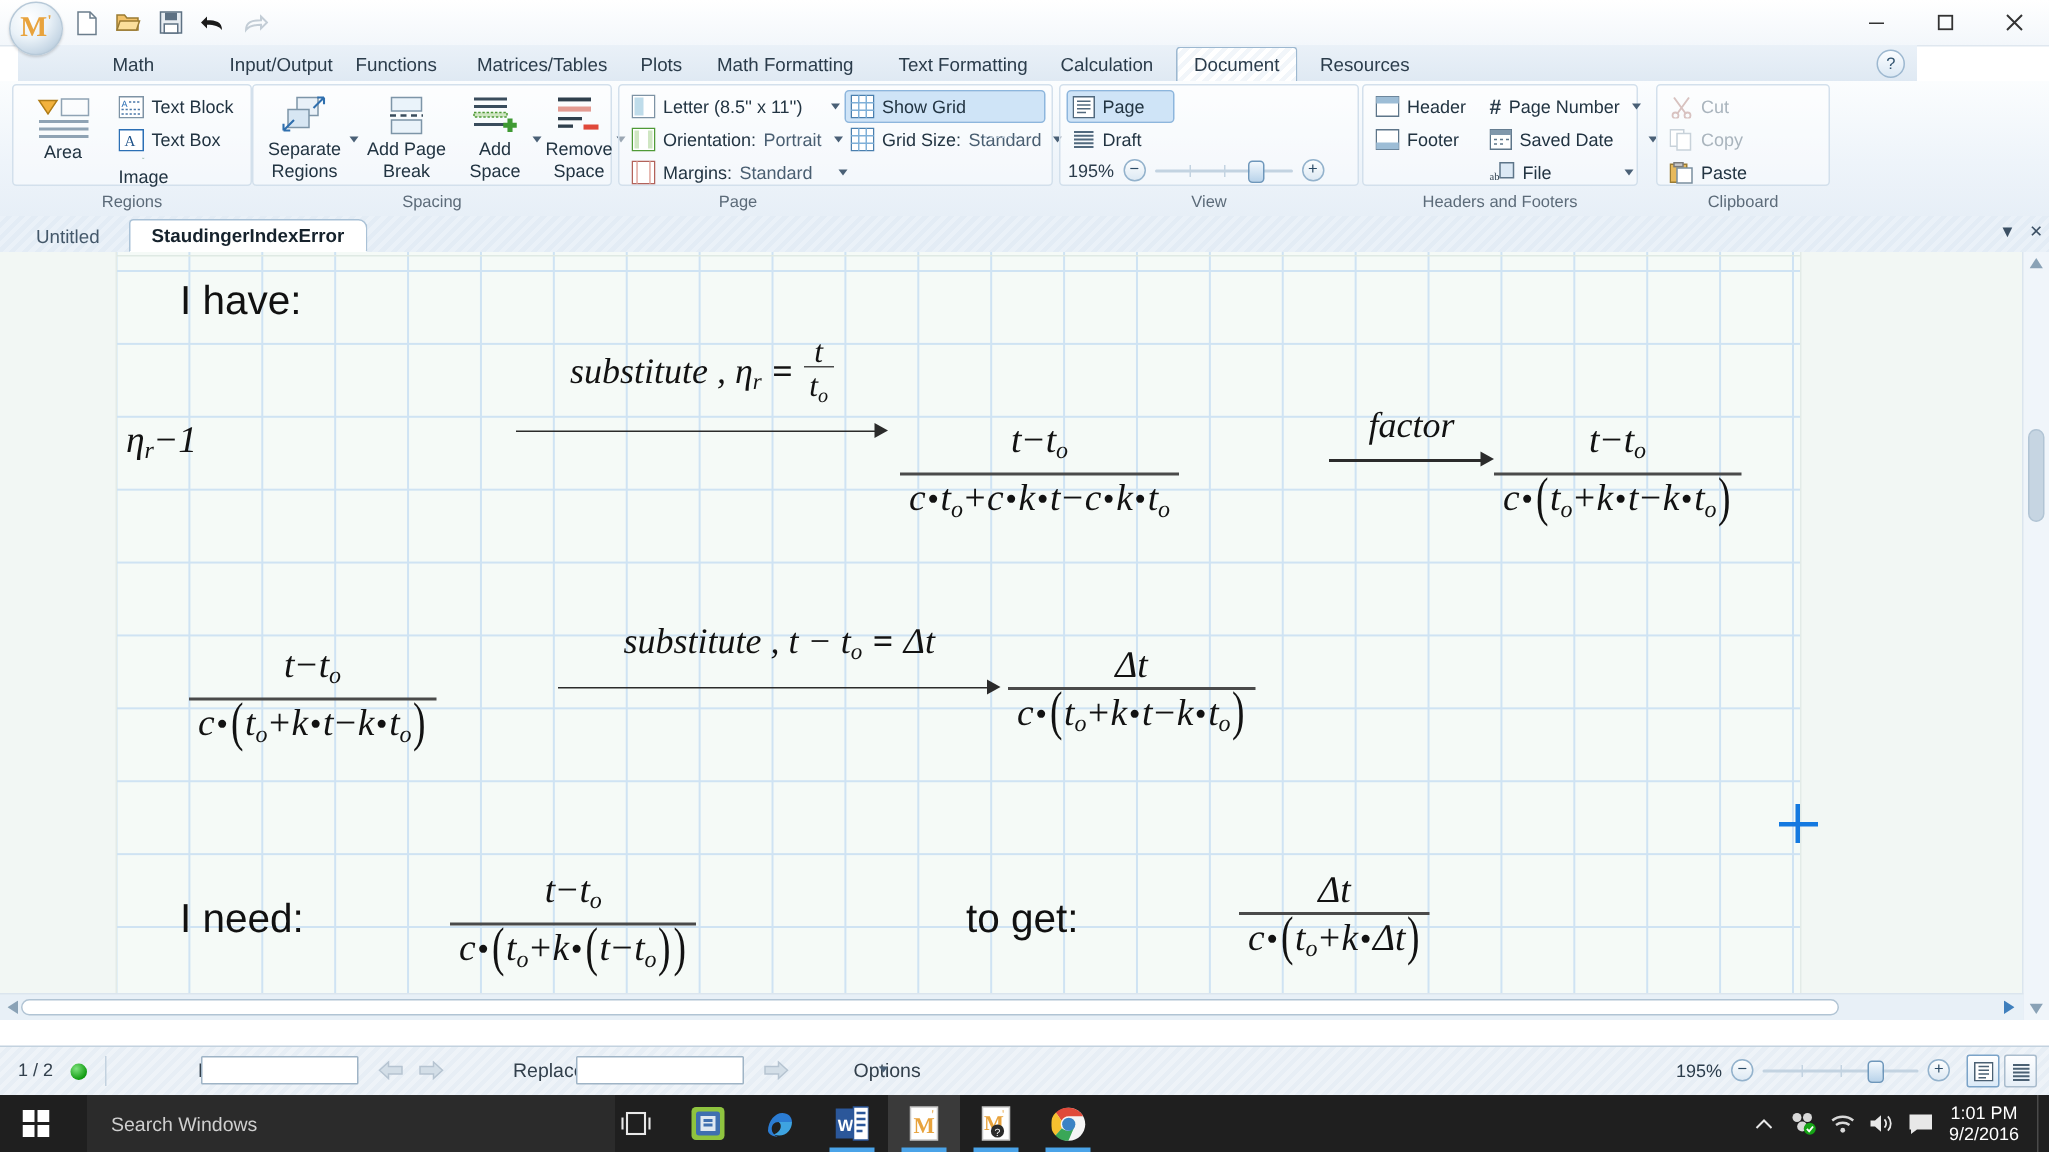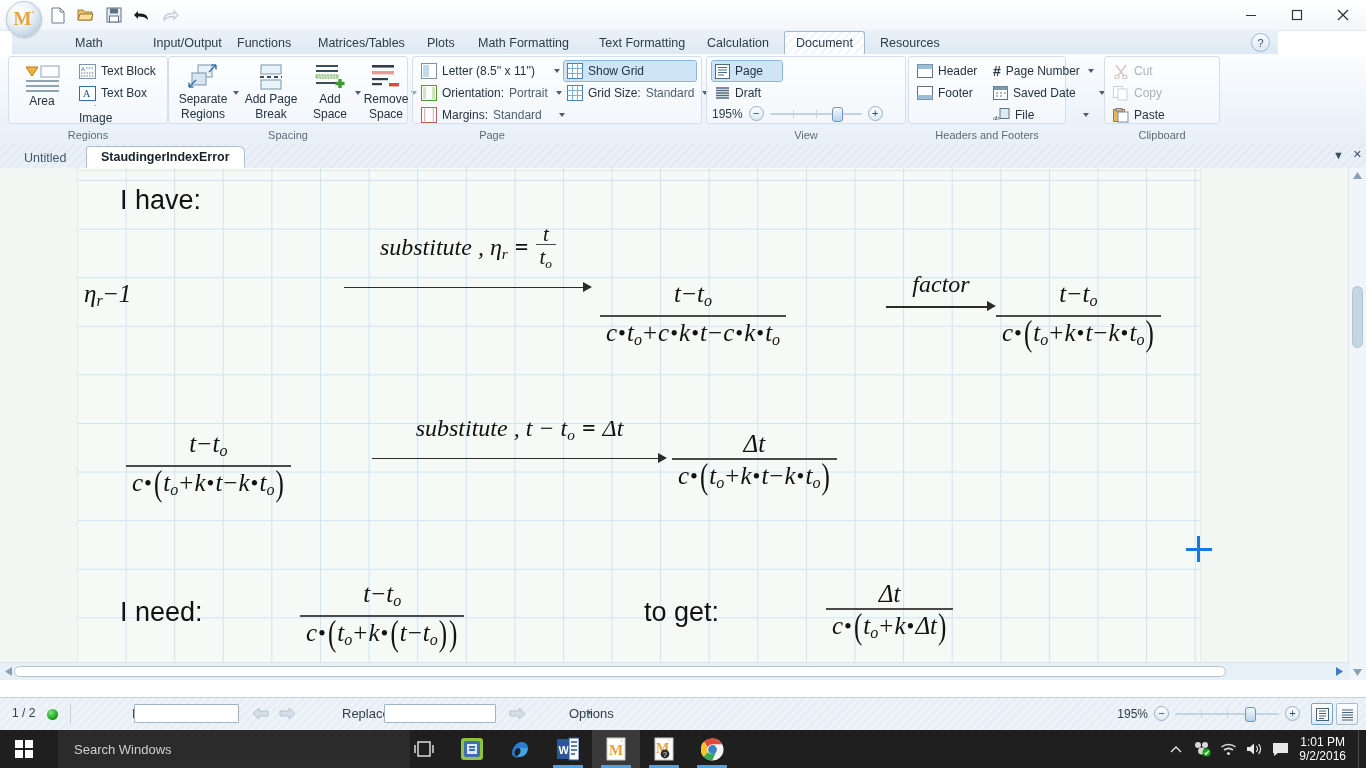--- a/index.html
+++ b/index.html
@@ -486,21 +486,21 @@
           <div class="tl"></div>
           <div class="tick" style="left:23px;"></div>
           <div class="tick" style="left:46px;"></div>
           <div class="zthumb" style="left:62px;"></div>
         </div>
         <div class="zcirc">+</div>
       </div>
       <div class="glabel">View</div>
     </div>
 
-    <div class="group" style="left:908px;width:158px;">
+    <div class="group" style="left:908px;width:184px;">
       <div class="gbox"></div>
       <div class="smallrow" style="left:6px;top:5px;width:74px;">
         <svg width="16" height="14" viewBox="0 0 16 14">
             <rect x="0.5" y="0.5" width="15" height="13" fill="#fff" stroke="#5d7589"></rect>
             <rect x="0.5" y="0.5" width="15" height="4.5" fill="#9dbdd6"></rect>
           </svg>
         <span class="sl">Header</span>
       </div>
       <div class="smallrow" style="left:6px;top:27px;width:74px;">
         <svg width="16" height="14" viewBox="0 0 16 14">

